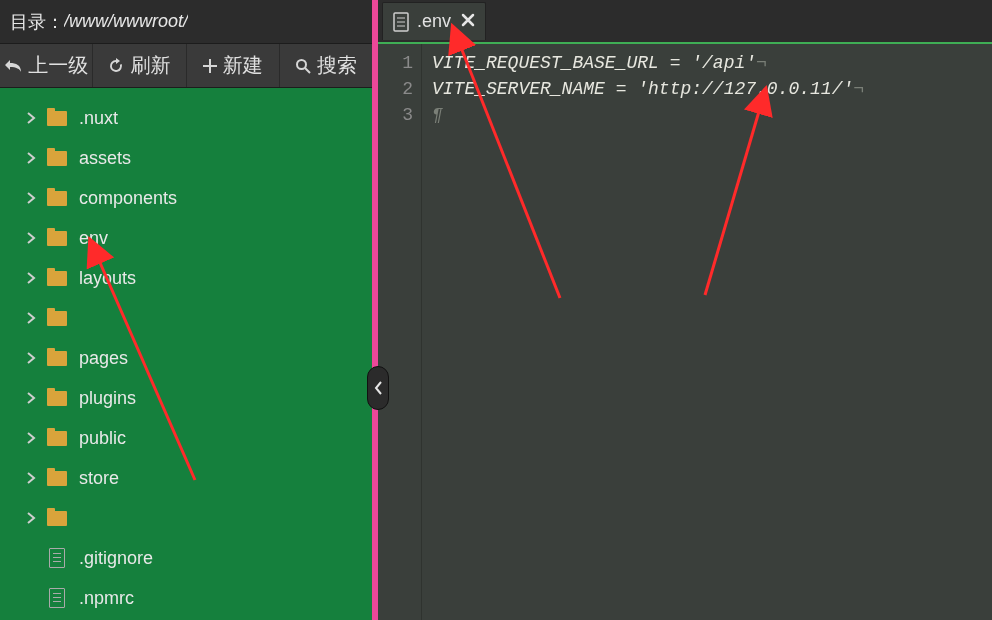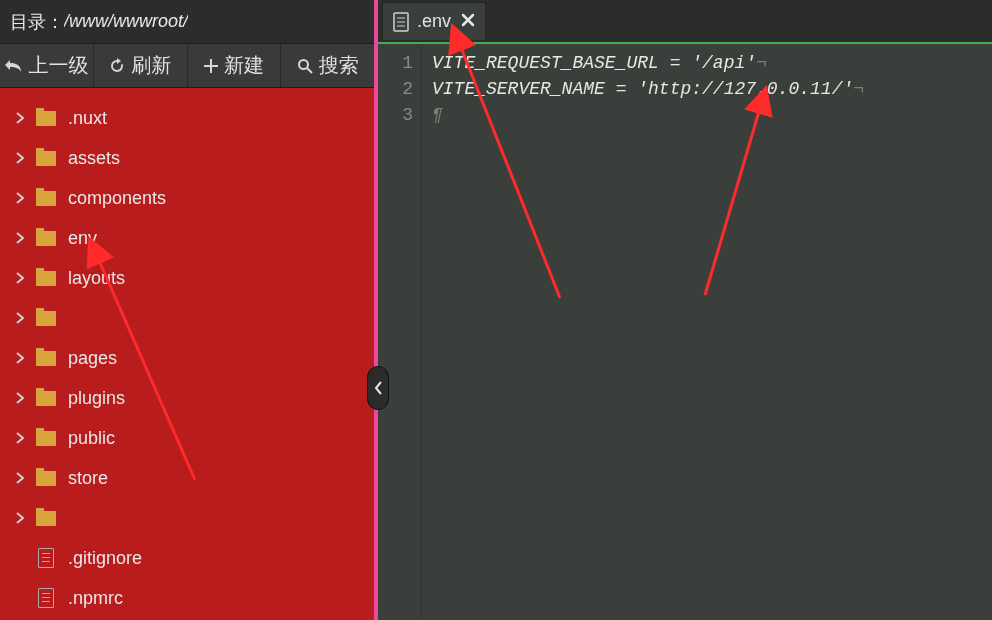--- a/index.html
+++ b/index.html
@@ -9,24 +9,24 @@
     background: #3a3f3b;
     font-family: "Microsoft YaHei", Arial, sans-serif;
     color: #cfcfcf;
     overflow: hidden;
     position: relative;
   }
   .layout { display: flex; width: 100%; height: 100%; }
   
   .sidebar {
     width: 378px;
-    background: #b91c1c;
+    background: #15803d;
     display: flex;
     flex-direction: column;
-    border-right: 4px solid #ec4899;
+    border-right: 6px solid #ec4899;
     z-index: 2;
   }
   .path-bar {
     height: 44px;
     display: flex;
     align-items: center;
     font-size: 18px;
     color: #e8e8e8;
     padding: 0 10px;
     background: #2c2c2c;
@@ -49,20 +49,21 @@
     color: #e0e0e0;
     cursor: pointer;
     border-right: 1px solid #2a2a2a;
   }
   .toolbar .tbtn:last-child { border-right: none; }
   .toolbar .tbtn .ticon { margin-right: 6px; display: inline-flex; }
   .tree {
     flex: 1;
     overflow-y: auto;
     padding-top: 10px;
+    padding-left: 11px;
   }
   .tree-item {
     display: flex;
     align-items: center;
     height: 40px;
     font-size: 18px;
     color: #e8e8e8;
     cursor: pointer;
     padding-left: 10px;
   }

